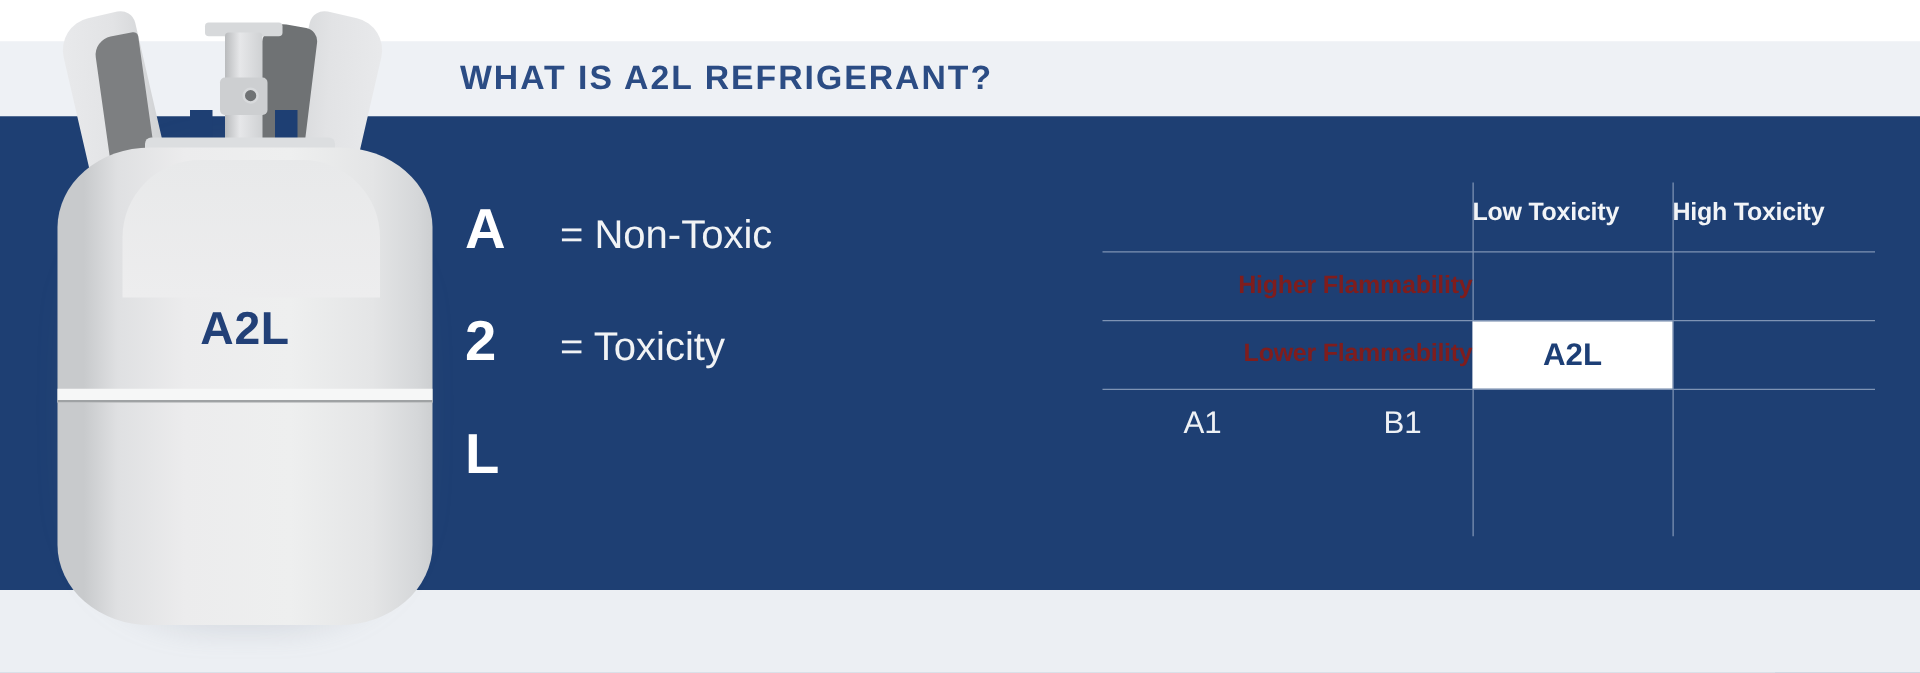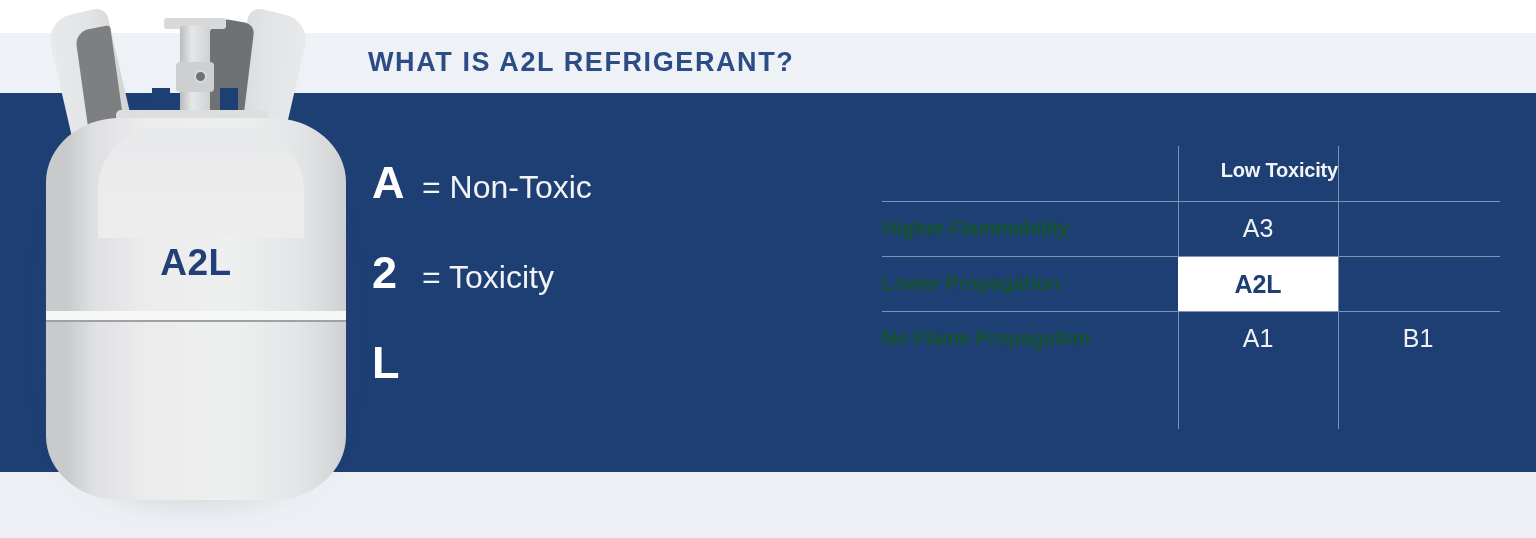--- a/index.html
+++ b/index.html
@@ -182,63 +182,64 @@
     line-height: 50px;
     letter-spacing: -0.5px;
   }
   .legend-def {
     display: inline-block;
     font-size: 32px;
     font-weight: 400;
     color: #f1f3f5;
     line-height: 50px;
     white-space: nowrap;
+    margin-left: 26px;
   }
 
   
   .matrix {
     position: absolute; left: 882px; top: 140px;
     width: 618px; height: 285px;
   }
   .mx-row {
     position: relative;
     display: flex;
     height: 55px;
     align-items: center;
   }
   .mx-row.header { height: 61px; }
   .mx-rule {
     position: absolute; left: 0; right: 0; top: 0;
     height: 1px; background: #7e93b4;
   }
   .mx-label {
     width: 296px;
-    text-align: left;
+    text-align: right;
     font-size: 20px;
     font-weight: bold;
-    color: #14532d;
+    color: #7f1d1d;
     letter-spacing: -0.2px;
   }
   .mx-cell {
     width: 160px;
     text-align: center;
     font-size: 25px;
     font-weight: 400;
     color: #eef1f5;
   }
   .mx-cell.hl {
     background: #ffffff;
     color: #1d3f76;
     font-weight: bold;
     height: 54px;
     line-height: 54px;
   }
   .mx-head-cell {
     width: 160px;
-    text-align: right;
+    text-align: left;
     font-size: 20px;
     font-weight: bold;
     color: #f2f4f7;
     letter-spacing: -0.2px;
   }
   .mx-vline {
     position: absolute;
     top: 6px;
     width: 1px;
     height: 283px;
@@ -301,37 +302,36 @@
   </div>
 
   <div class="matrix">
 
     <div class="mx-vline v1"></div>
     <div class="mx-vline v2"></div>
 
     <div class="mx-row header">
       <div class="mx-label"></div>
       <div class="mx-head-cell">Low Toxicity</div>
+      <div class="mx-head-cell">High Toxicity</div>
     </div>
 
     <div class="mx-row">
       <div class="mx-rule"></div>
       <div class="mx-label">Higher Flammability</div>
-      <div class="mx-cell">A3</div>
     </div>
 
 
     <div class="mx-row">
       <div class="mx-rule"></div>
-      <div class="mx-label">Lower Propagation</div>
+      <div class="mx-label">Lower Flammability</div>
       <div class="mx-cell hl">A2L</div>
     </div>
 
     <div class="mx-row">
       <div class="mx-rule"></div>
-      <div class="mx-label">No Flame Propagation</div>
       <div class="mx-cell">A1</div>
       <div class="mx-cell">B1</div>
     </div>
 
   </div>
 
 </div>
 
 </body></html>

